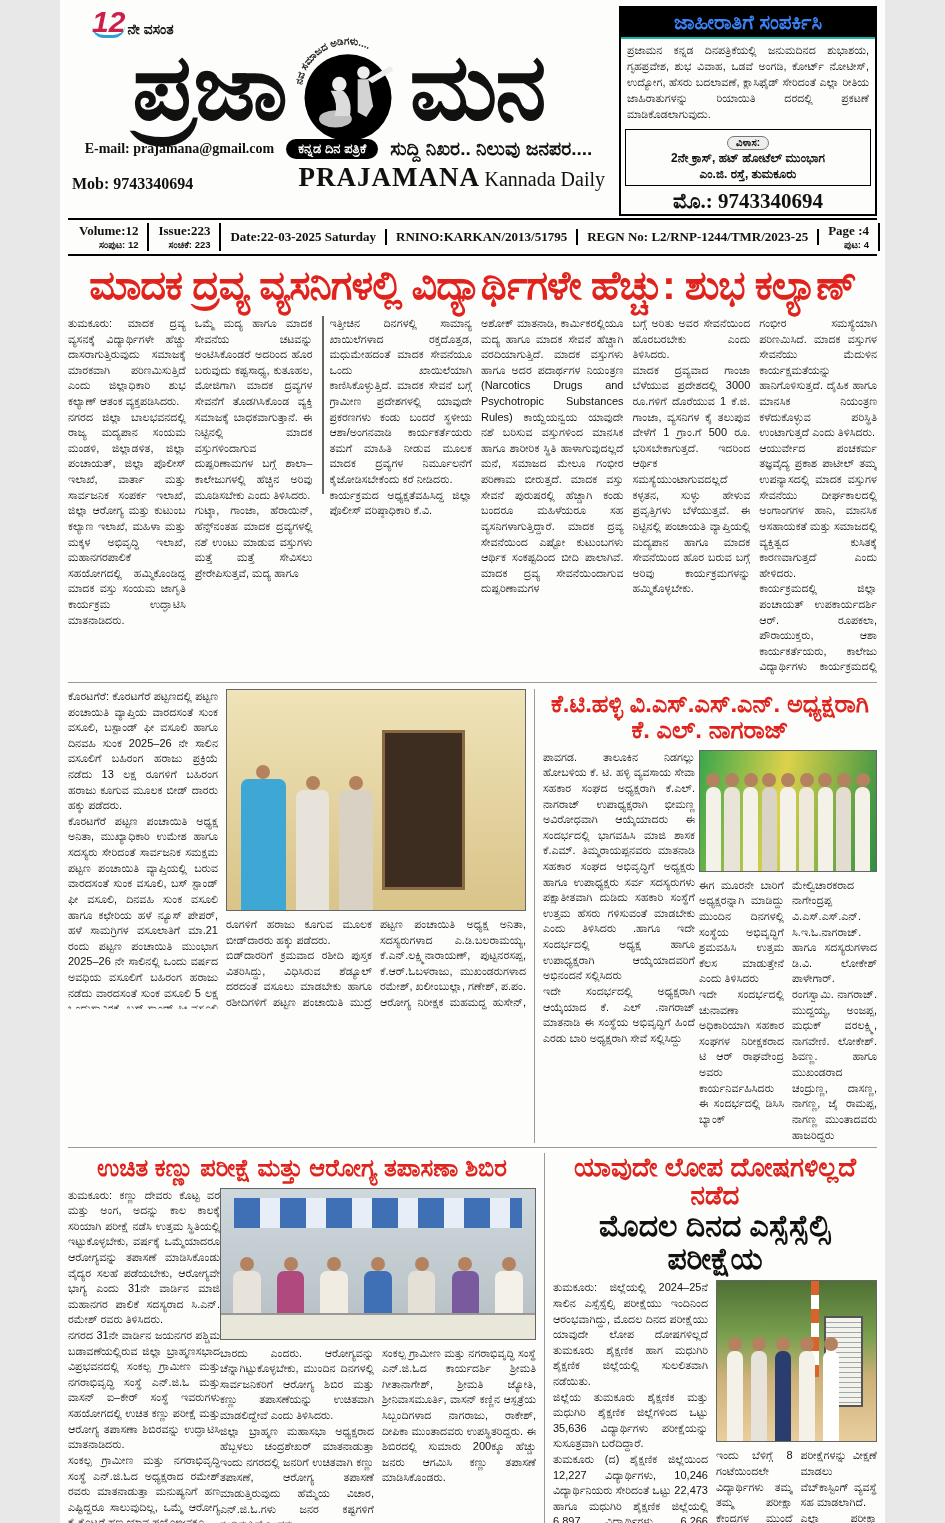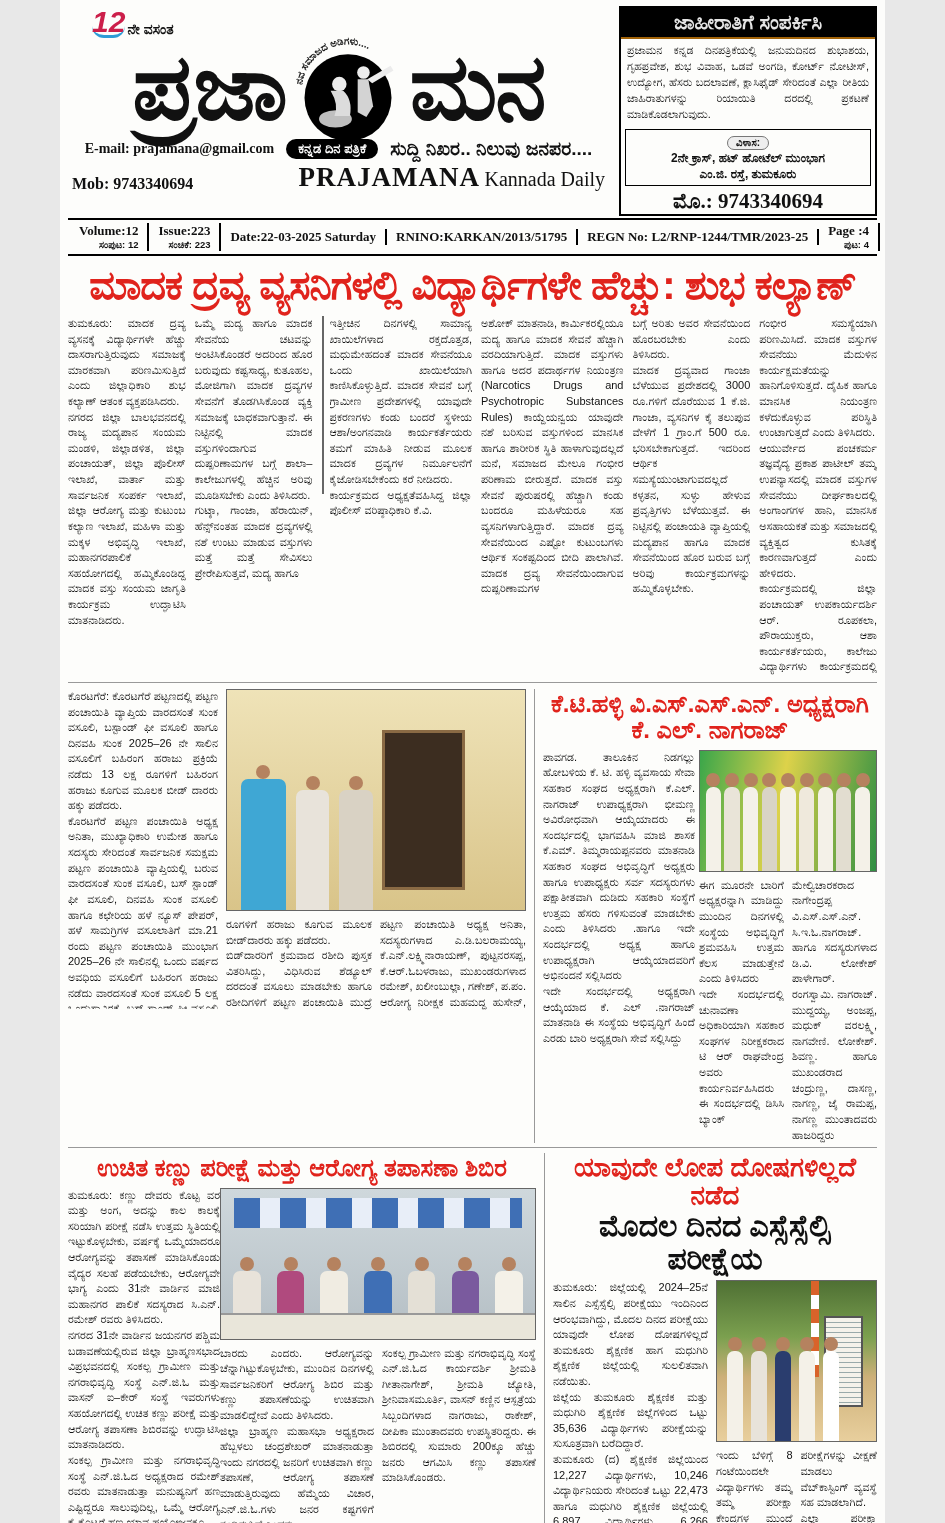--- a/index.html
+++ b/index.html
@@ -20,21 +20,21 @@
   .tagline{font-size:19px;font-weight:800;}
   .bottom-row{display:flex;align-items:flex-end;justify-content:space-between;padding:2px 4px 0;}
   .mob{font-family:"Liberation Serif",serif;font-weight:700;font-size:16px;}
   .name-en{font-family:"Liberation Serif",serif;font-weight:700;font-size:27px;letter-spacing:1px;}
   .daily-en{font-family:"Liberation Serif",serif;font-size:20px;}
   .editor-box{text-align:center;}
   .editor-en{font-family:"Liberation Serif",serif;font-weight:700;font-size:14px;}
   .editor-kn{font-size:12px;font-weight:700;}
   
   .adbox{width:254px;flex:0 0 254px;border:2px solid #000;margin-top:2px;display:flex;flex-direction:column;}
-  .adbox-head{background:#000;color:#e5e5e5;text-align:center;font-size:20px;font-weight:800;padding:3px 0;border-bottom:2px solid #a16207;}
+  .adbox-head{background:#000;color:#3b82f6;text-align:center;font-size:20px;font-weight:800;padding:3px 0;border-bottom:2px solid #14b8a6;}
   .adbox-body{font-size:11px;line-height:1.45;text-align:justify;padding:4px 6px;}
   .adbox-inner{border:1px solid #000;margin:2px 4px;text-align:center;padding:2px 2px 3px;}
   .addr-badge{display:inline-block;border:1px solid #777;border-radius:9px;background:#eee;font-size:10px;font-weight:700;padding:0 8px;}
   .addr{font-size:12px;font-weight:700;line-height:1.35;}
   .adbox-phone{text-align:center;font-family:"Liberation Serif",serif;font-size:21px;font-weight:800;padding:1px 0 3px;}
   
   .rule{border-top:2px solid #000;margin-top:2px;}
   .infobar{display:flex;align-items:center;border-bottom:2px solid #000;padding:3px 2px;}
   .info-item{border-right:2px solid #000;padding:0 9px;text-align:right;}
   .info-item:last-child{border-right:none;}

